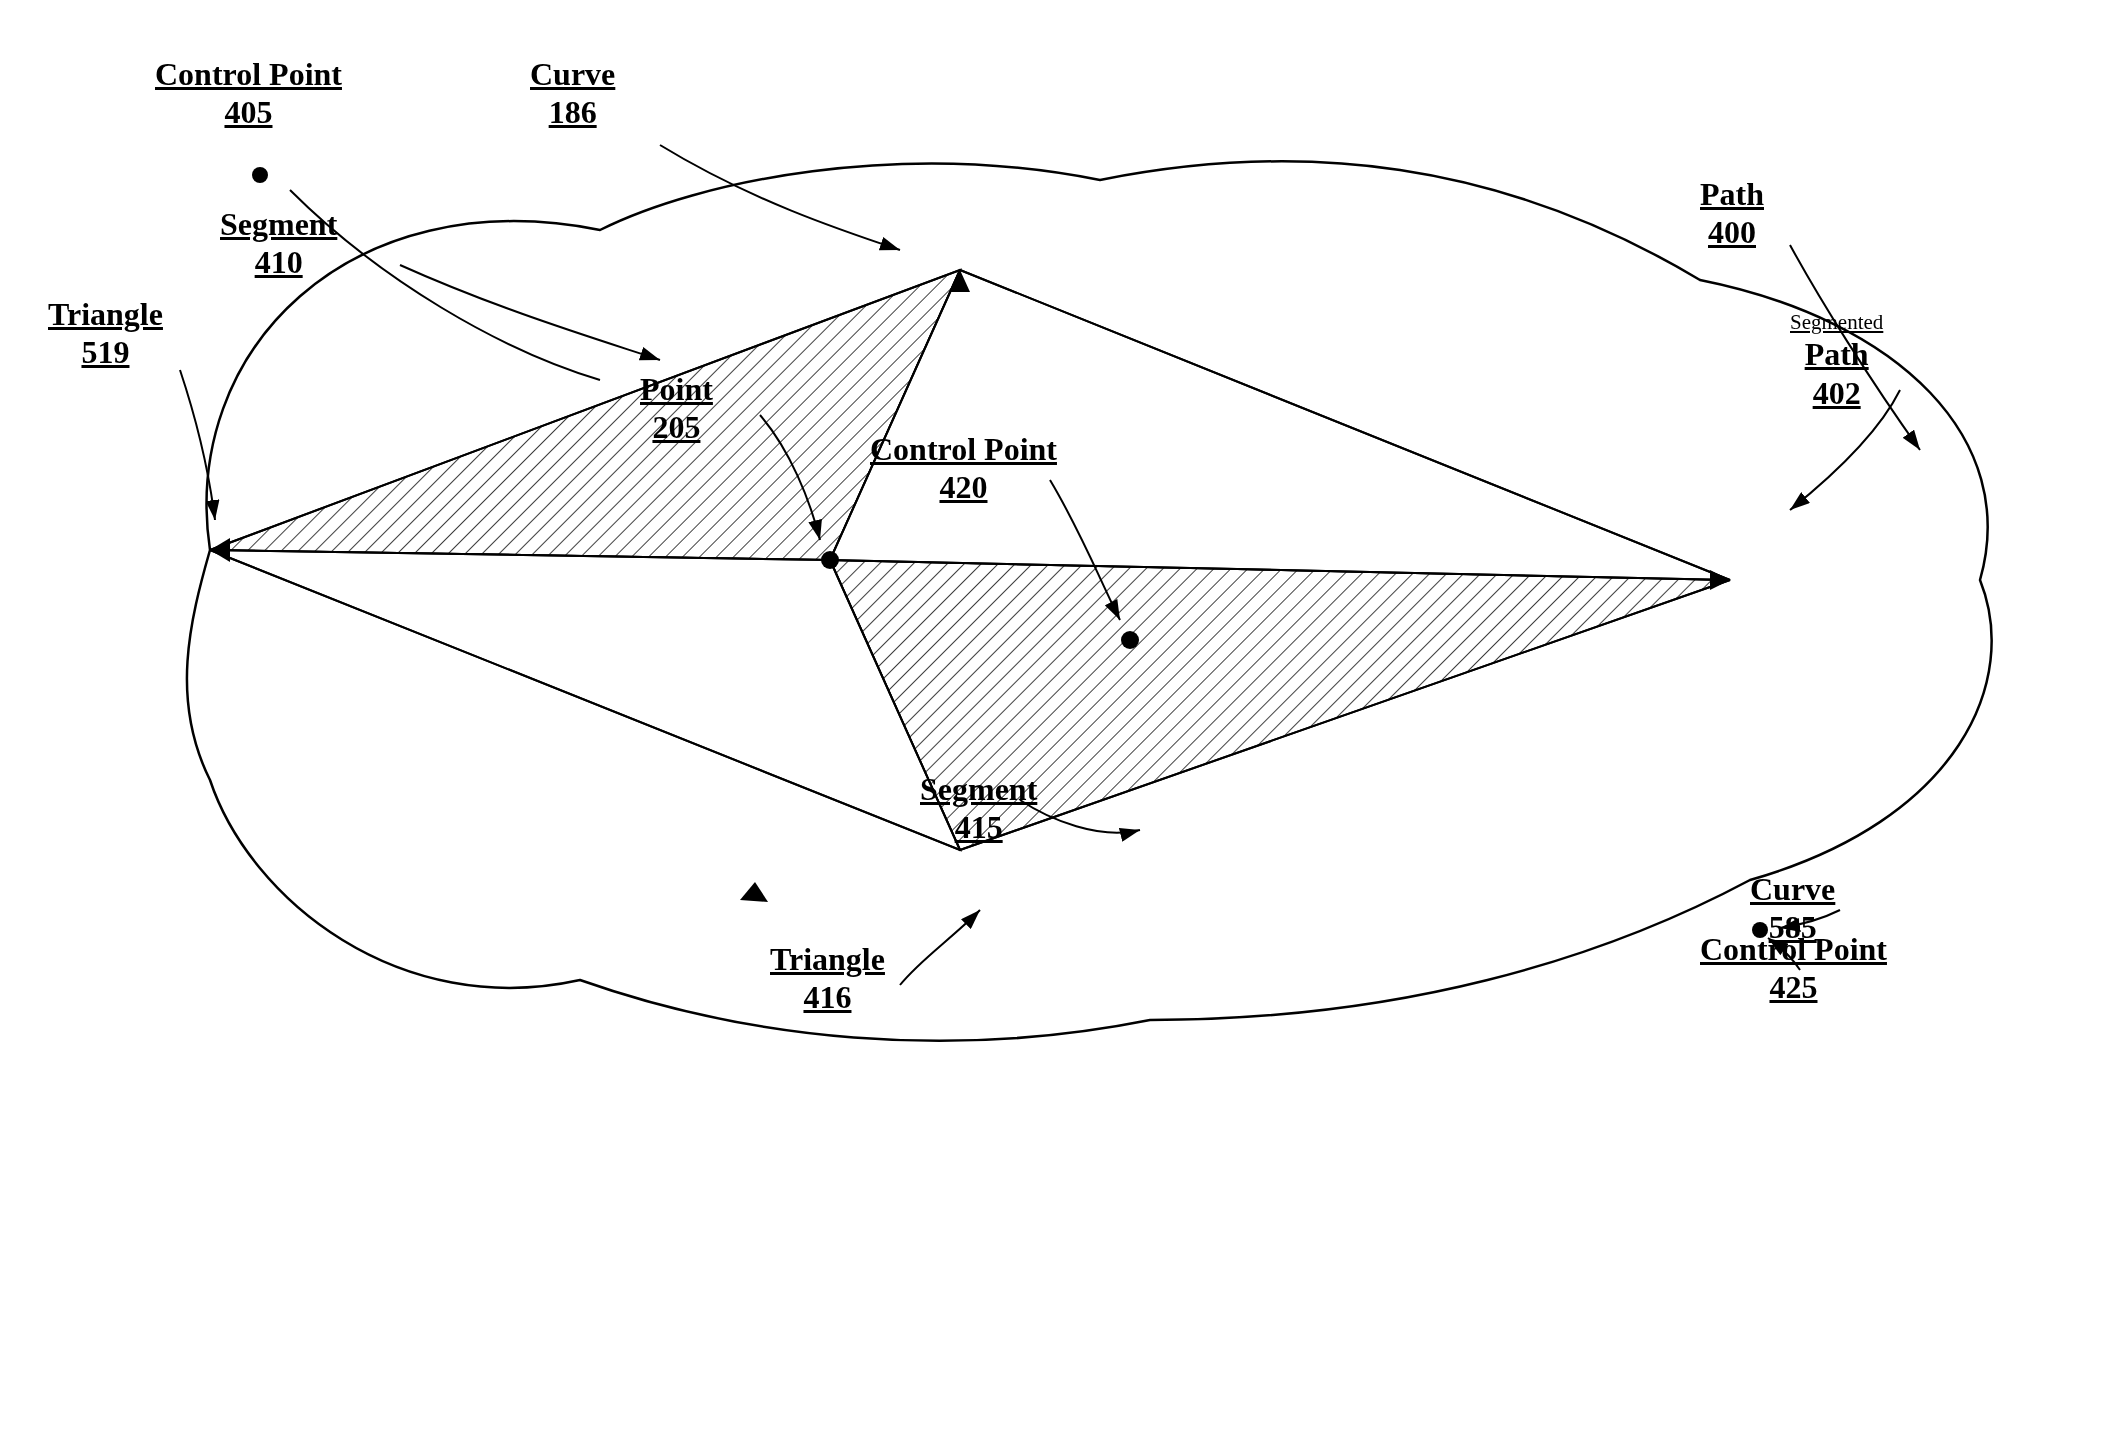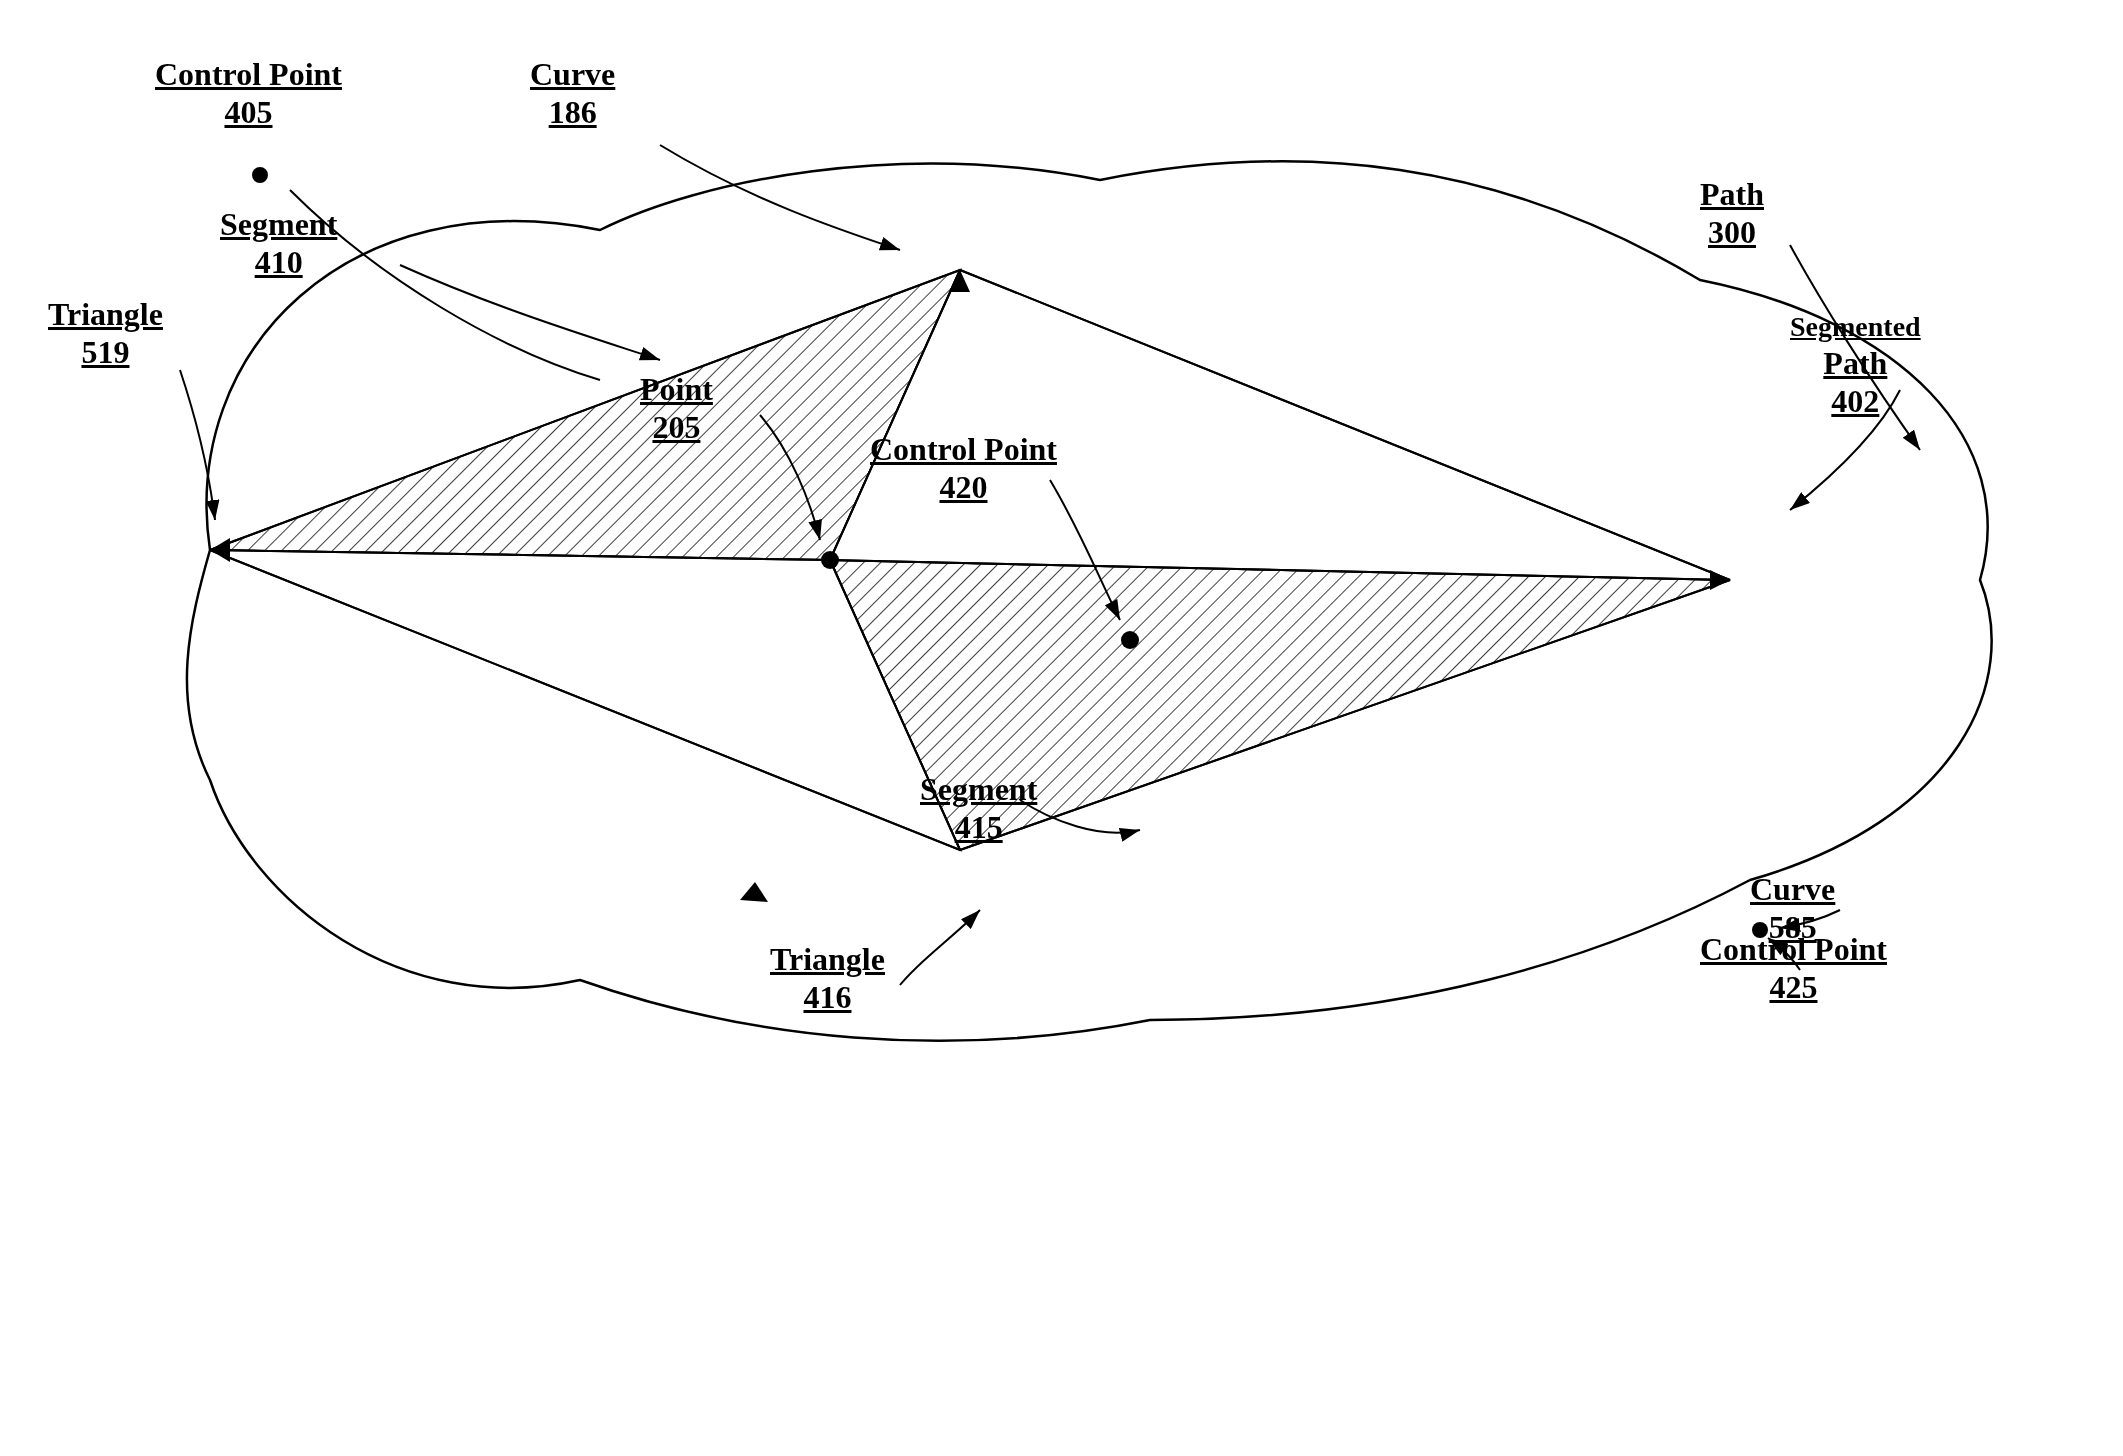--- a/index.html
+++ b/index.html
@@ -144,21 +144,21 @@
     <span>405</span>
   </div>
 
   <div class="label lbl-curve-414">
     <span>Curve</span>
     <span>186</span>
   </div>
 
   <div class="label lbl-path-200">
     <span>Path</span>
-    <span>300</span>
+    <span>400</span>
   </div>
 
   <div class="label lbl-segment-410">
     <span>Segment</span>
     <span>410</span>
   </div>
 
   <div class="label lbl-triangle-412">
     <span>Triangle</span>
     <span>519</span>
@@ -168,21 +168,21 @@
     <span>Point</span>
     <span>205</span>
   </div>
 
   <div class="label lbl-control-point-420">
     <span>Control Point</span>
     <span>420</span>
   </div>
 
   <div class="label lbl-segmented-path" style="top:310px; left:1790px;">
-    <span style="display:block; font-weight:bold; font-size:28px;">Segmented</span>
+    <span style="display:block; font-weight:normal; font-size:21px;">Segmented</span>
     <span style="display:block; font-weight:bold; font-size:32px;">Path</span>
     <span style="display:block; text-decoration:underline; font-weight:bold; font-size:32px;text-align:center;">402</span>
   </div>
 
   <div class="label lbl-segment-415">
     <span>Segment</span>
     <span>415</span>
   </div>
 
   <div class="label lbl-curve-418">

